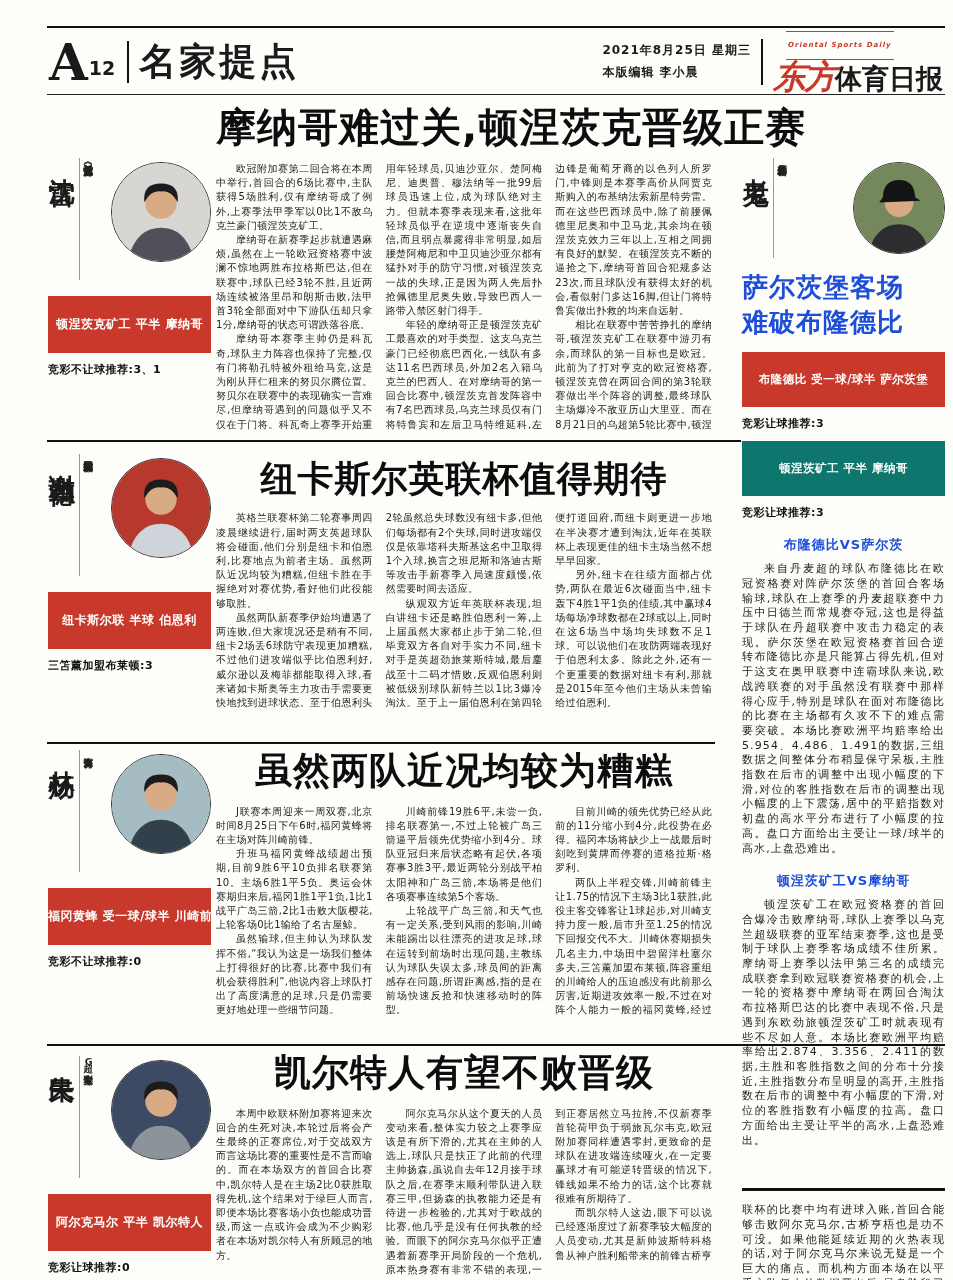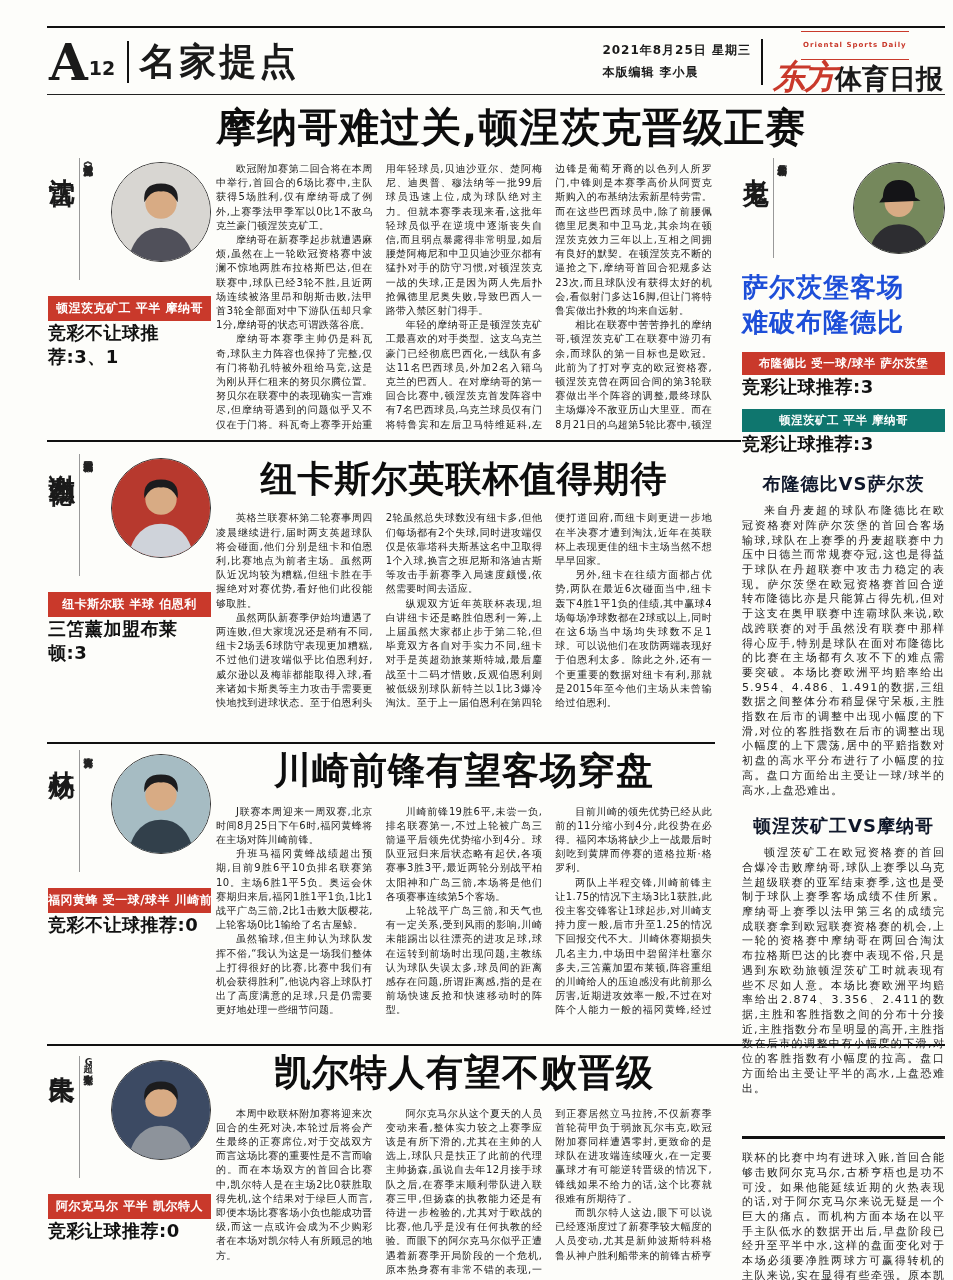--- a/index.html
+++ b/index.html
@@ -12,22 +12,22 @@
   .hdr-row{display:flex;justify-content:space-between;align-items:center;height:64px;padding:2px 2px 0 2px;}
   .hdr-left{display:flex;align-items:center;}
   .page-letter{font-family:"DejaVu Serif",serif;font-size:50px;font-weight:bold;line-height:0.9;}
   .page-num{font-size:19px;font-weight:bold;align-self:flex-end;margin:0 0 8px 1px;}
   .hdr-vline{width:2px;height:42px;background:#111;margin:0 10px 0 12px;}
   .section-title{font-size:37px;font-weight:900;margin:0;letter-spacing:3px;}
   .hdr-right{display:flex;align-items:center;}
   .date-block{text-align:left;font-size:12px;font-weight:bold;line-height:1.8;letter-spacing:1px;}
   .hdr-vline2{width:2px;height:46px;background:#111;margin:0 10px;}
   .masthead{line-height:1;}
-  .masthead-en{color:#c9392b;font-size:7px;font-weight:bold;letter-spacing:1px;
-               border-top:1px solid #c9392b;border-bottom:1px solid #c9392b;padding:10px 2px;display:inline-block;margin-left:28px;}
+  .masthead-en{color:#c9392b;font-size:7px;font-style:italic;font-weight:bold;letter-spacing:1px;
+               border-top:1px solid #c9392b;border-bottom:1px solid #c9392b;padding:10px 2px;display:inline-block;margin-left:13px;}
   .masthead-cn{white-space:nowrap;}
   .mh-red{color:#c9392b;font-family:"DejaVu Serif",serif;font-style:italic;font-weight:900;font-size:33px;letter-spacing:-2px;text-align:right;}
   .mh-black{font-weight:900;font-size:27px;letter-spacing:0px;}
   .hdr-bottom-rule{height:1px;background:#222;}
 
   
   .rule{position:absolute;background:#111;height:2px;}
   #rule1{left:47px;top:440px;width:694px;}
   #rule2{left:47px;top:742px;width:668px;}
   #rule3{left:47px;top:1044px;width:898px;}
@@ -41,43 +41,43 @@
            border-left:1px solid #999;margin-left:4px;padding-left:2px;height:122px;line-height:1.15;}
   .photo{width:98px;height:98px;border-radius:50%;border:1px solid #333;overflow:hidden;flex-shrink:0;margin-left:auto;margin-top:4px;}
   .photo svg{display:block;width:100%;height:100%;}
   .av-bg{fill:var(--bg,#d8d6d2);} .av-body{fill:var(--body,#4a4a50);} .av-skin{fill:#d8ab84;} .av-hair{fill:#1c1c1e;} .av-cap{fill:#141417;}
   .ph-shen{--bg:#d8d6d2;--body:#50505a;}
   .ph-xie{--bg:#b7392e;--body:#cfd3da;}
   .ph-lin{--bg:#a6bcc3;--body:#32404b;}
   .ph-zhu{--bg:#3c4a63;--body:#8d939b;}
   .ph-gui{--bg:#75885c;--body:#2d2d31;}
   .banner{background:#c9392b;color:#fff;font-weight:bold;font-size:12px;text-align:center;
-          padding:4px 0;letter-spacing:0.5px;white-space:nowrap;overflow:hidden;}
+          padding:20px 0;letter-spacing:0.5px;white-space:nowrap;overflow:hidden;}
   .banner-light{background:#0f766e;}
-  .rec{font-size:18px;font-weight:bold;margin-top:0;letter-spacing:0.5px;color:#111;}
+  .rec{font-size:11px;font-weight:bold;margin-top:9px;letter-spacing:0.5px;color:#111;}
 
   
   .article{position:absolute;left:216px;width:496px;}
   #a1{top:104px;} #a2{top:458px;} #a3{top:750px;} #a4{top:1052px;}
   .headline{font-weight:900;text-align:center;margin:0 0 12px;line-height:1.15;letter-spacing:1px;white-space:nowrap;color:#0d0d0d;}
   #a1 .headline{font-size:40px;} #a2 .headline{font-size:36px;} #a3 .headline{font-size:37px;} #a4 .headline{font-size:37px;}
   .body-cols{column-count:3;column-gap:13px;text-align:justify;font-size:10px;line-height:14.2px;
              letter-spacing:0.3px;overflow:hidden;color:#222;}
   #a1 .body-cols{height:276px;} #a2 .body-cols{height:236px;} #a3 .body-cols{height:234px;} #a4 .body-cols{height:176px;}
   .body-cols p{margin:0;text-indent:2em;}
 
   
   .right-col{position:absolute;left:742px;top:158px;width:203px;}
   .rc-profile{display:flex;align-items:flex-start;height:104px;margin-bottom:6px;}
   .rc-profile .v-title{height:100px;}
   .rc-profile .photo{width:90px;height:90px;}
   .rc-headline{font-size:26px;font-weight:900;line-height:1.35;white-space:pre-line;margin:8px 0 12px;letter-spacing:1px;color:#1d4ed8;}
   .rc-pick{margin-bottom:10px;}
   .rc-pick .banner{font-size:11.5px;}
-  .rc-sec-heading{font-size:18px;font-weight:900;text-align:center;margin:16px 0 8px;letter-spacing:1px;color:#0f172a;}
+  .rc-sec-heading{font-size:13px;font-weight:900;text-align:center;margin:16px 0 8px;letter-spacing:1px;color:#1d4ed8;}
   .rc-body{font-size:11px;line-height:14.7px;text-align:justify;letter-spacing:1.1px;color:#222;margin:0;text-indent:2em;}
   .rc-rule{height:3px;background:#111;margin:40px 0 12px;}
   .rc-continuation{font-size:11px;line-height:14.7px;text-align:justify;letter-spacing:1.1px;color:#222;margin:0;}
 </style>
 </head>
 <body>
 
 <div class="page">
 
   <div class="hdr">
@@ -193,21 +193,21 @@
     <h2 class="headline">纽卡斯尔英联杯值得期待</h2>
     <div class="body-cols">
         <p>英格兰联赛杯第二轮赛事周四凌晨继续进行,届时两支英超球队将会碰面,他们分别是纽卡和伯恩利,比赛地点为前者主场。虽然两队近况均较为糟糕,但纽卡胜在手握绝对对赛优势,看好他们此役能够取胜。</p>
         <p>虽然两队新赛季伊始均遭遇了两连败,但大家境况还是稍有不同,纽卡2场丢6球防守表现更加糟糕,不过他们进攻端似乎比伯恩利好,威尔逊以及梅菲都能取得入球,看来诸如卡斯奥等主力攻击手需要更快地找到进球状态。至于伯恩利头2轮虽然总失球数没有纽卡多,但他们每场都有2个失球,同时进攻端仅仅是依靠塔科夫斯基这名中卫取得1个入球,换言之班尼斯和洛迪古斯等攻击手新赛季入局速度颇慢,依然需要时间去适应。</p>
         <p>纵观双方近年英联杯表现,坦白讲纽卡还是略胜伯恩利一筹,上上届虽然大家都止步于第二轮,但毕竟双方各自对手实力不同,纽卡对手是英超劲旅莱斯特城,最后鏖战至十二码才惜败,反观伯恩利则被低级别球队新特兰以1比3爆冷淘汰。至于上一届伯恩利在第四轮便打道回府,而纽卡则更进一步地在半决赛才遭到淘汰,近年在英联杯上表现更佳的纽卡主场当然不想早早回家。</p>
         <p>另外,纽卡在往绩方面都占优势,两队在最近6次碰面当中,纽卡轰下4胜1平1负的佳绩,其中赢球4场每场净球数都在2球或以上,同时在这6场当中场均失球数不足1球。可以说他们在攻防两端表现好于伯恩利太多。除此之外,还有一个更重要的数据对纽卡有利,那就是2015年至今他们主场从未曾输给过伯恩利。</p>
       </div>
   </div>
 
   <div class="article" id="a3">
-    <h2 class="headline">川崎前锋有望客场穿盘</h2>
+    <h2 class="headline">虽然两队近况均较为糟糕</h2>
     <div class="body-cols">
         <p>J联赛本周迎来一周双赛,北京时间8月25日下午6时,福冈黄蜂将在主场对阵川崎前锋。</p>
         <p>升班马福冈黄蜂战绩超出预期,目前9胜6平10负排名联赛第10。主场6胜1平5负。奥运会休赛期归来后,福冈1胜1平1负,1比1战平广岛三箭,2比1击败大阪樱花,上轮客场0比1输给了名古屋鲸。</p>
         <p>虽然输球,但主帅认为球队发挥不俗,“我认为这是一场我们整体上打得很好的比赛,比赛中我们有机会获得胜利”,他说内容上球队打出了高度满意的足球,只是仍需要更好地处理一些细节问题。</p>
         <p>川崎前锋19胜6平,未尝一负,排名联赛第一,不过上轮被广岛三箭逼平后领先优势缩小到4分。球队亚冠归来后状态略有起伏,各项赛事3胜3平,最近两轮分别战平柏太阳神和广岛三箭,本场将是他们各项赛事连续第5个客场。</p>
         <p>上轮战平广岛三箭,和天气也有一定关系,受到风雨的影响,川崎未能踢出以往漂亮的进攻足球,球在运转到前场时出现问题,主教练认为球队失误太多,球员间的距离感存在问题,所谓距离感,指的是在前场快速反抢和快速移动时的阵型。</p>
         <p>目前川崎的领先优势已经从此前的11分缩小到4分,此役势在必得。福冈本场将缺少上一战最后时刻吃到黄牌而停赛的道格拉斯·格罗利。</p>
         <p>两队上半程交锋,川崎前锋主让1.75的情况下主场3比1获胜,此役主客交锋客让1球起步,对川崎支持力度一般,后市升至1.25的情况下回报交代不大。川崎休赛期损失几名主力,中场田中碧留洋杜塞尔多夫,三笘薰加盟布莱顿,阵容重组的川崎给人的压迫感没有此前那么厉害,近期进攻效率一般,不过在对阵个人能力一般的福冈黄蜂,经过一场平局后打起精神的川崎,应该有机会客场打穿。</p>
       </div>
   </div>

